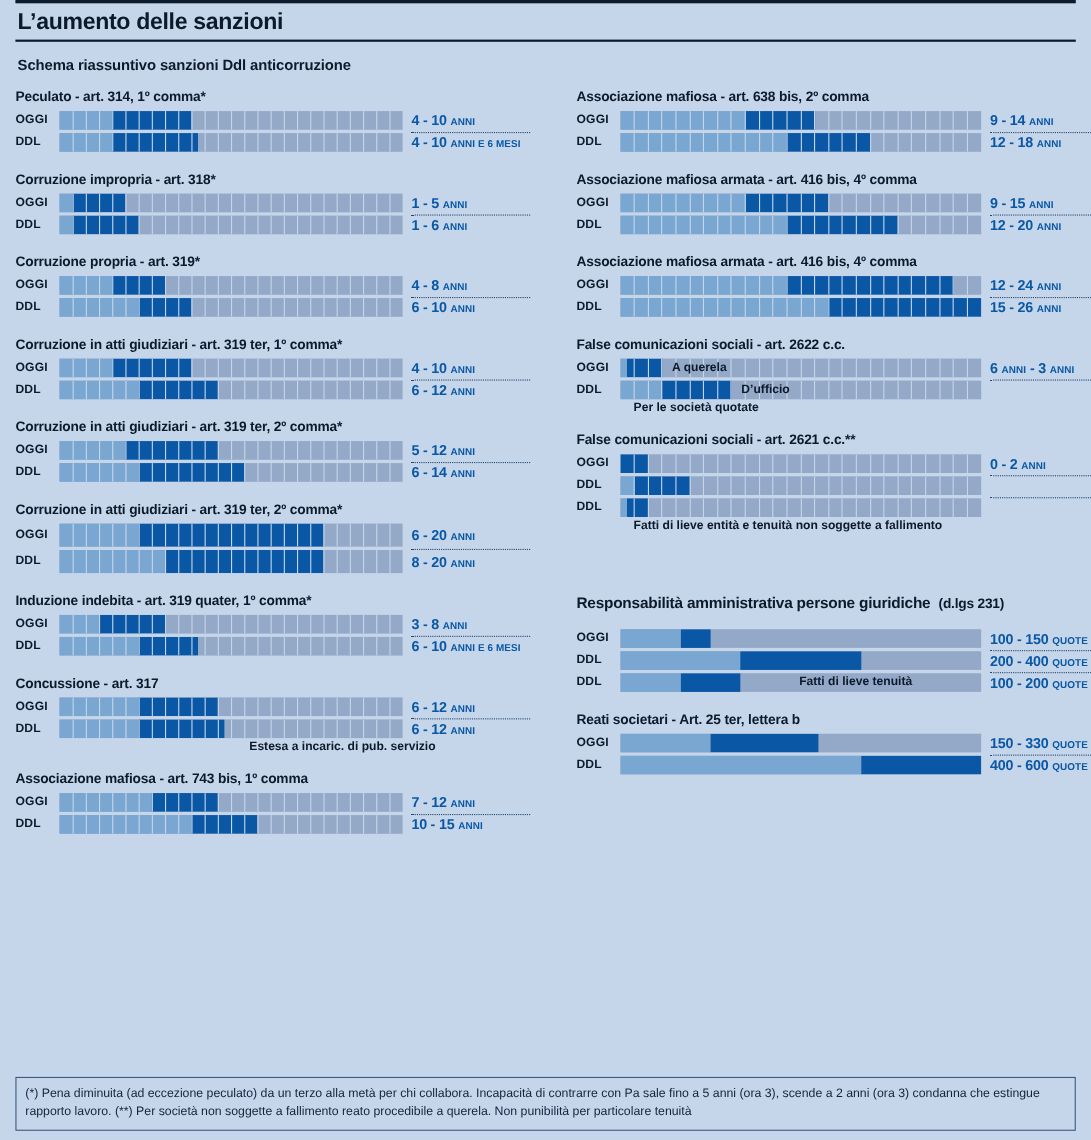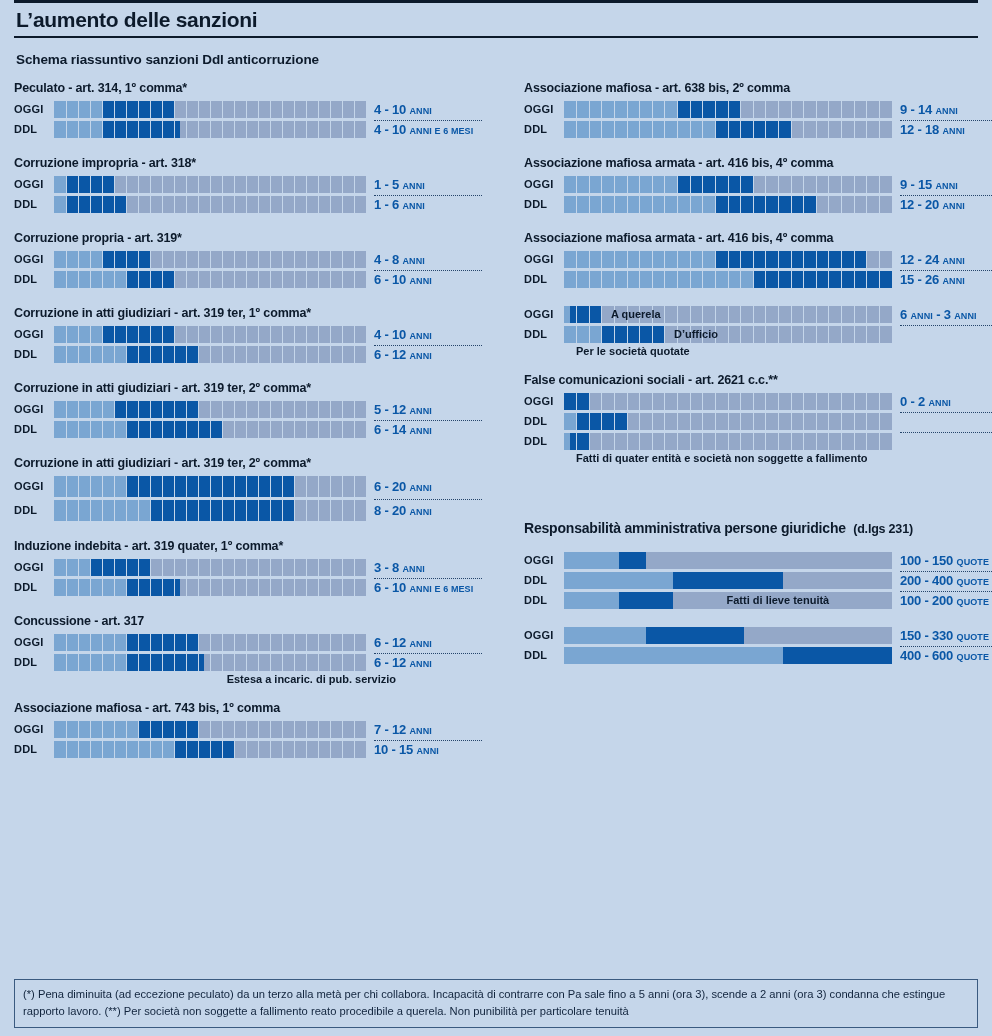--- a/index.html
+++ b/index.html
@@ -1051,20 +1051,21 @@
                 <div class="tick" style="left: 289.654px;"></div>
                 <div class="tick" style="left: 302.269px;"></div>
                 <div class="tick" style="left: 314.885px;"></div>
               </div>
             </div>
             <div class="value">15 - 26 <span class="u">ANNI</span></div>
           </div>
           <div class="spacer"></div>
         </div>
         <div class="block">
+          <div class="block-title">False comunicazioni sociali - art. 2622 c.c.</div>
           <div class="row">
             <div class="rowlabel">OGGI</div>
             <div class="bar">
               <div class="seg lo" style="left: 0px; width: 6.30769px;"></div>
               <div class="seg hi" style="left: 6.30769px; width: 31.5385px;"></div>
               <div class="ticks">
                 <div class="tick" style="left: 12.1154px;"></div>
                 <div class="tick" style="left: 24.7308px;"></div>
                 <div class="tick" style="left: 37.3462px;"></div>
                 <div class="tick" style="left: 49.9615px;"></div>
@@ -1248,21 +1249,21 @@
                 <div class="tick" style="left: 251.808px;"></div>
                 <div class="tick" style="left: 264.423px;"></div>
                 <div class="tick" style="left: 277.038px;"></div>
                 <div class="tick" style="left: 289.654px;"></div>
                 <div class="tick" style="left: 302.269px;"></div>
                 <div class="tick" style="left: 314.885px;"></div>
               </div>
             </div>
             <div class="value"></div>
           </div>
-          <div class="lbl-under ind">Fatti di quater entità e società non soggette a fallimento</div>
+          <div class="lbl-under ind">Fatti di lieve entità e tenuità non soggette a fallimento</div>
           <div class="spacer"></div>
         </div>
         <div style="margin-top: 44px;">
           <div class="section-head"><span>Responsabilità amministrativa persone giuridiche</span>&nbsp; <span class="sub">(d.lgs 231)</span></div>
           <div class="spacer"></div>
           <div class="block">
             <div class="row">
               <div class="rowlabel">OGGI</div>
               <div class="bar">
                 <div class="seg lo" style="left: 0px; width: 54.6667px;"></div>
@@ -1293,20 +1294,21 @@
               <div class="bar">
                 <div class="seg lo" style="left: 0px; width: 54.6667px;"></div>
                 <div class="seg hi" style="left: 54.6667px; width: 54.6667px;"></div>
                 <div class="inbar" style="left: 162.533px;">Fatti di lieve tenuità</div>
               </div>
               <div class="value">100 - 200 <span class="u">QUOTE</span></div>
             </div>
             <div class="spacer"></div>
           </div>
           <div class="block">
+            <div class="block-title">Reati societari - Art. 25 ter, lettera b</div>
             <div class="row">
               <div class="rowlabel">OGGI</div>
               <div class="bar">
                 <div class="seg lo" style="left: 0px; width: 82px;"></div>
                 <div class="seg hi" style="left: 82px; width: 98.4px;"></div>
               </div>
               <div class="value">150 - 330 <span class="u">QUOTE</span></div>
             </div>
             <div class="dl">
               <div class="sp"></div>

